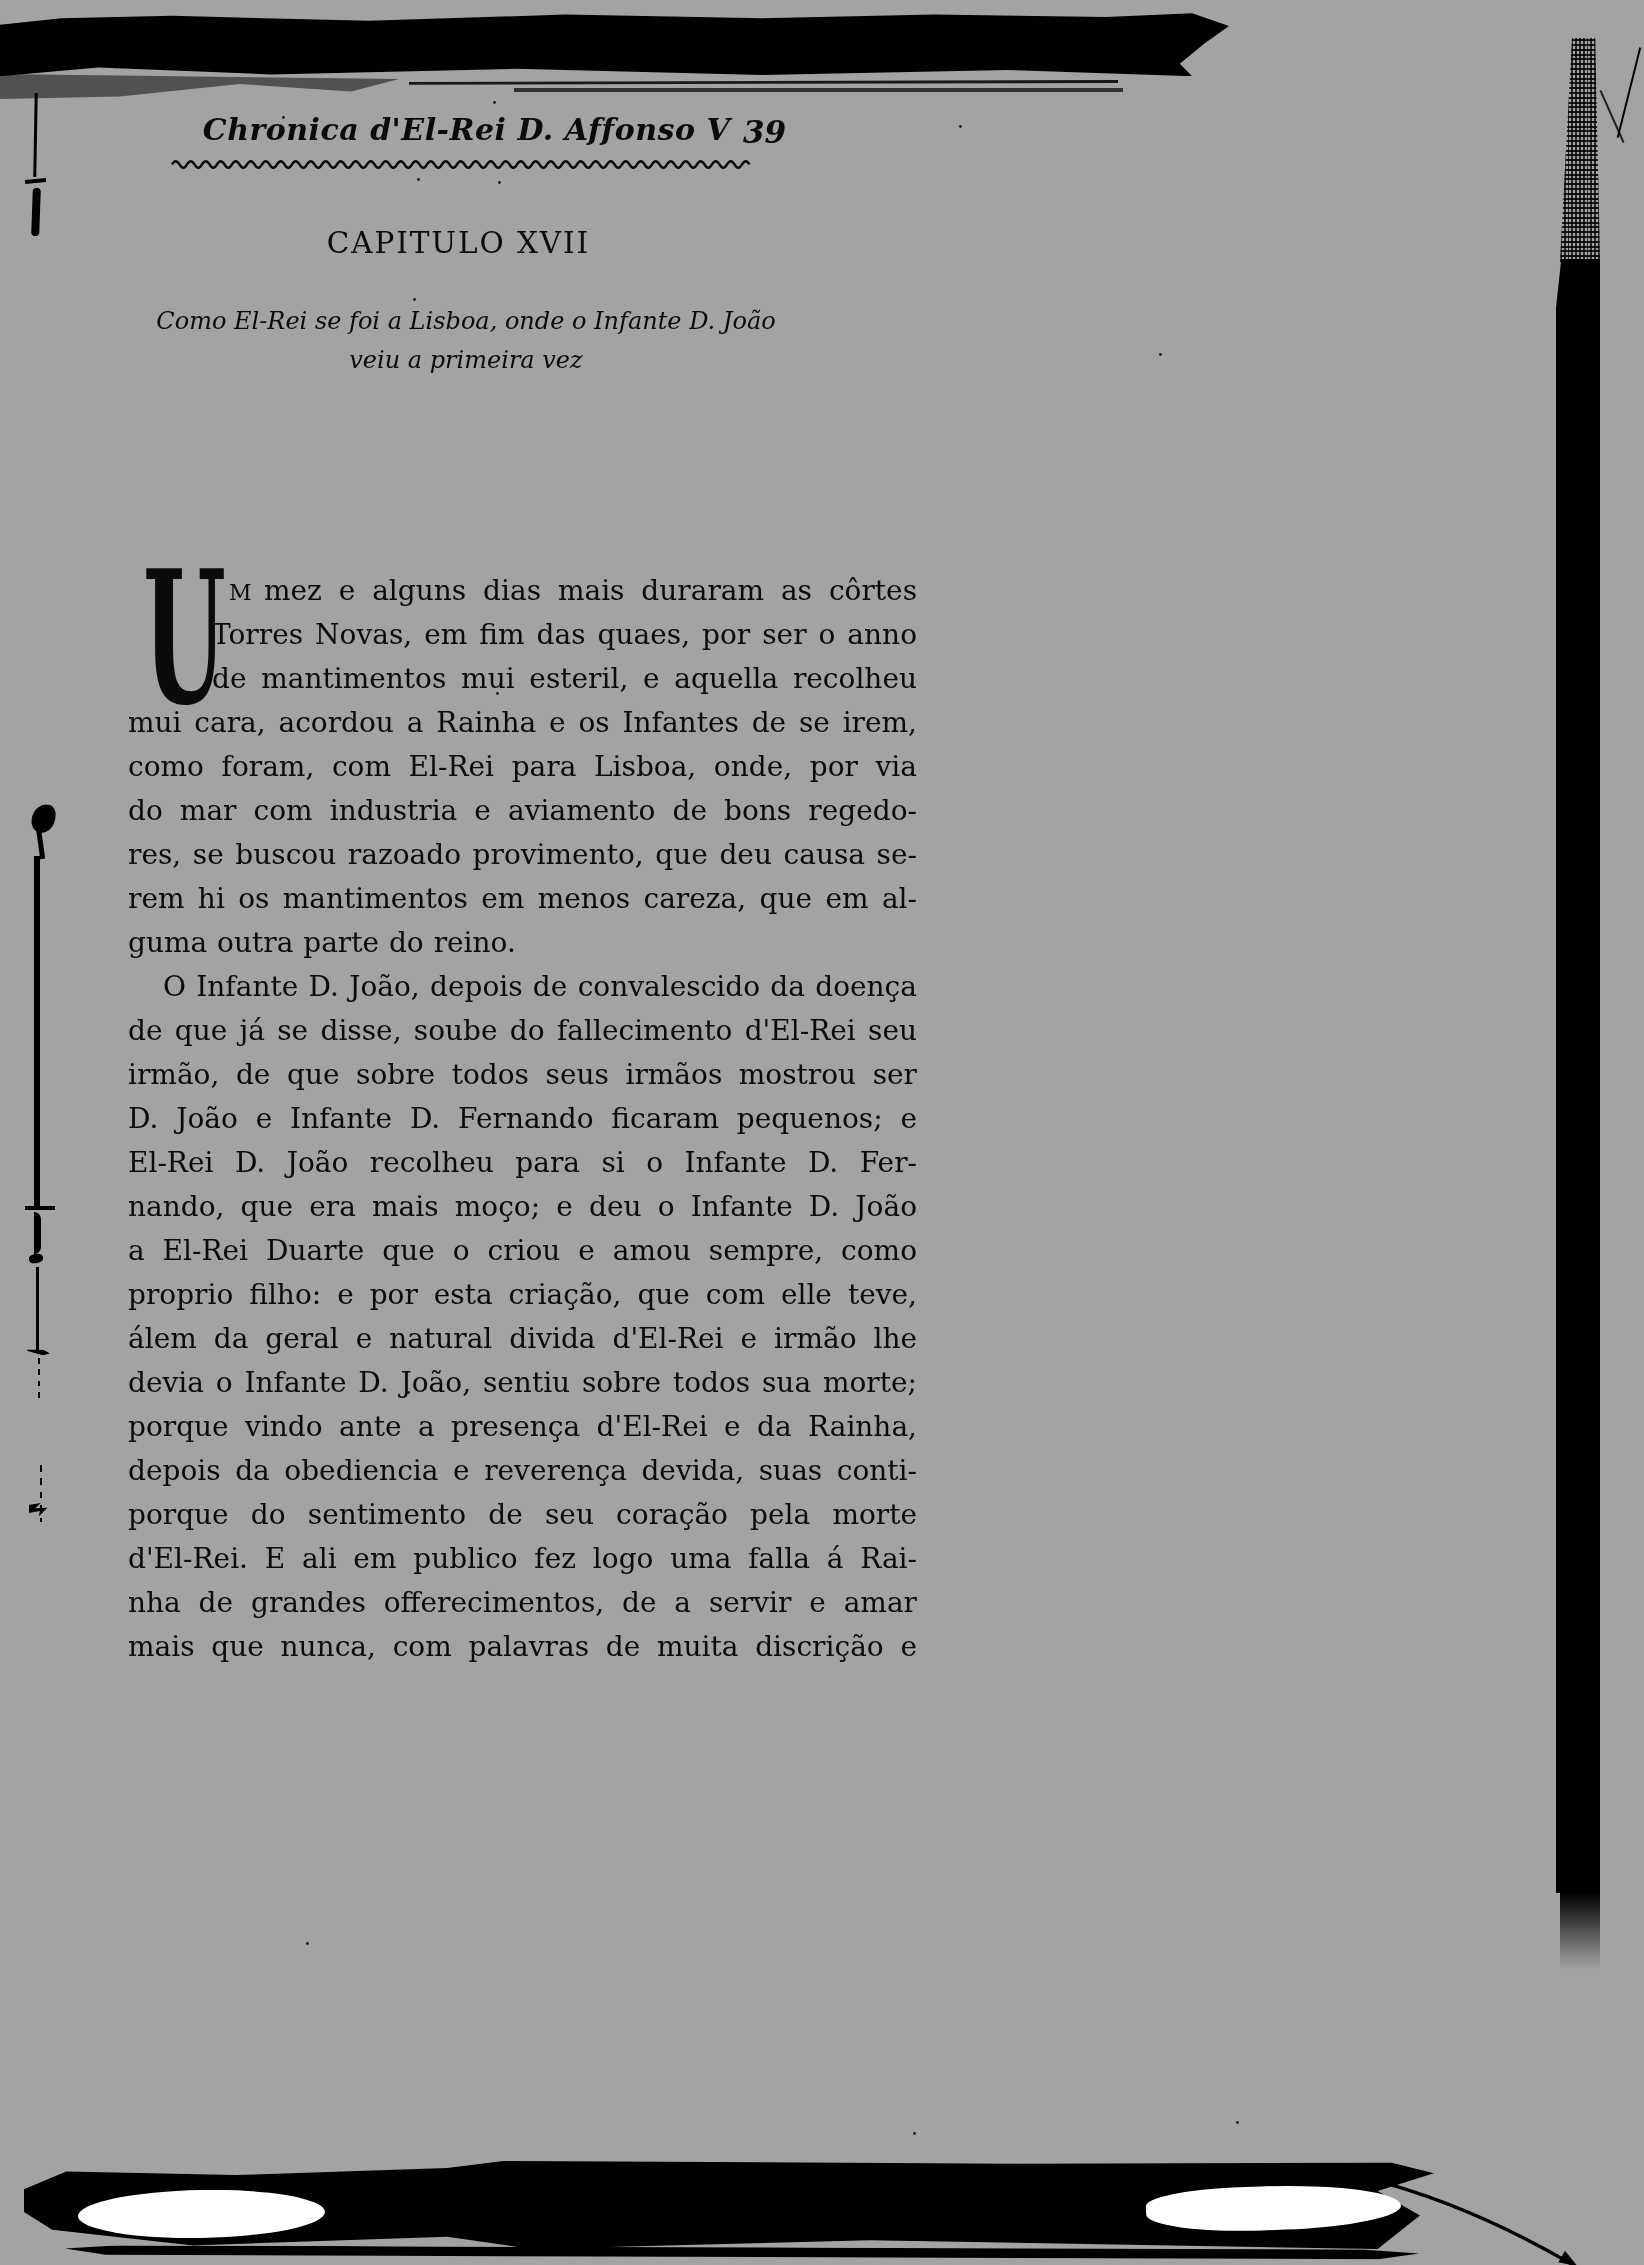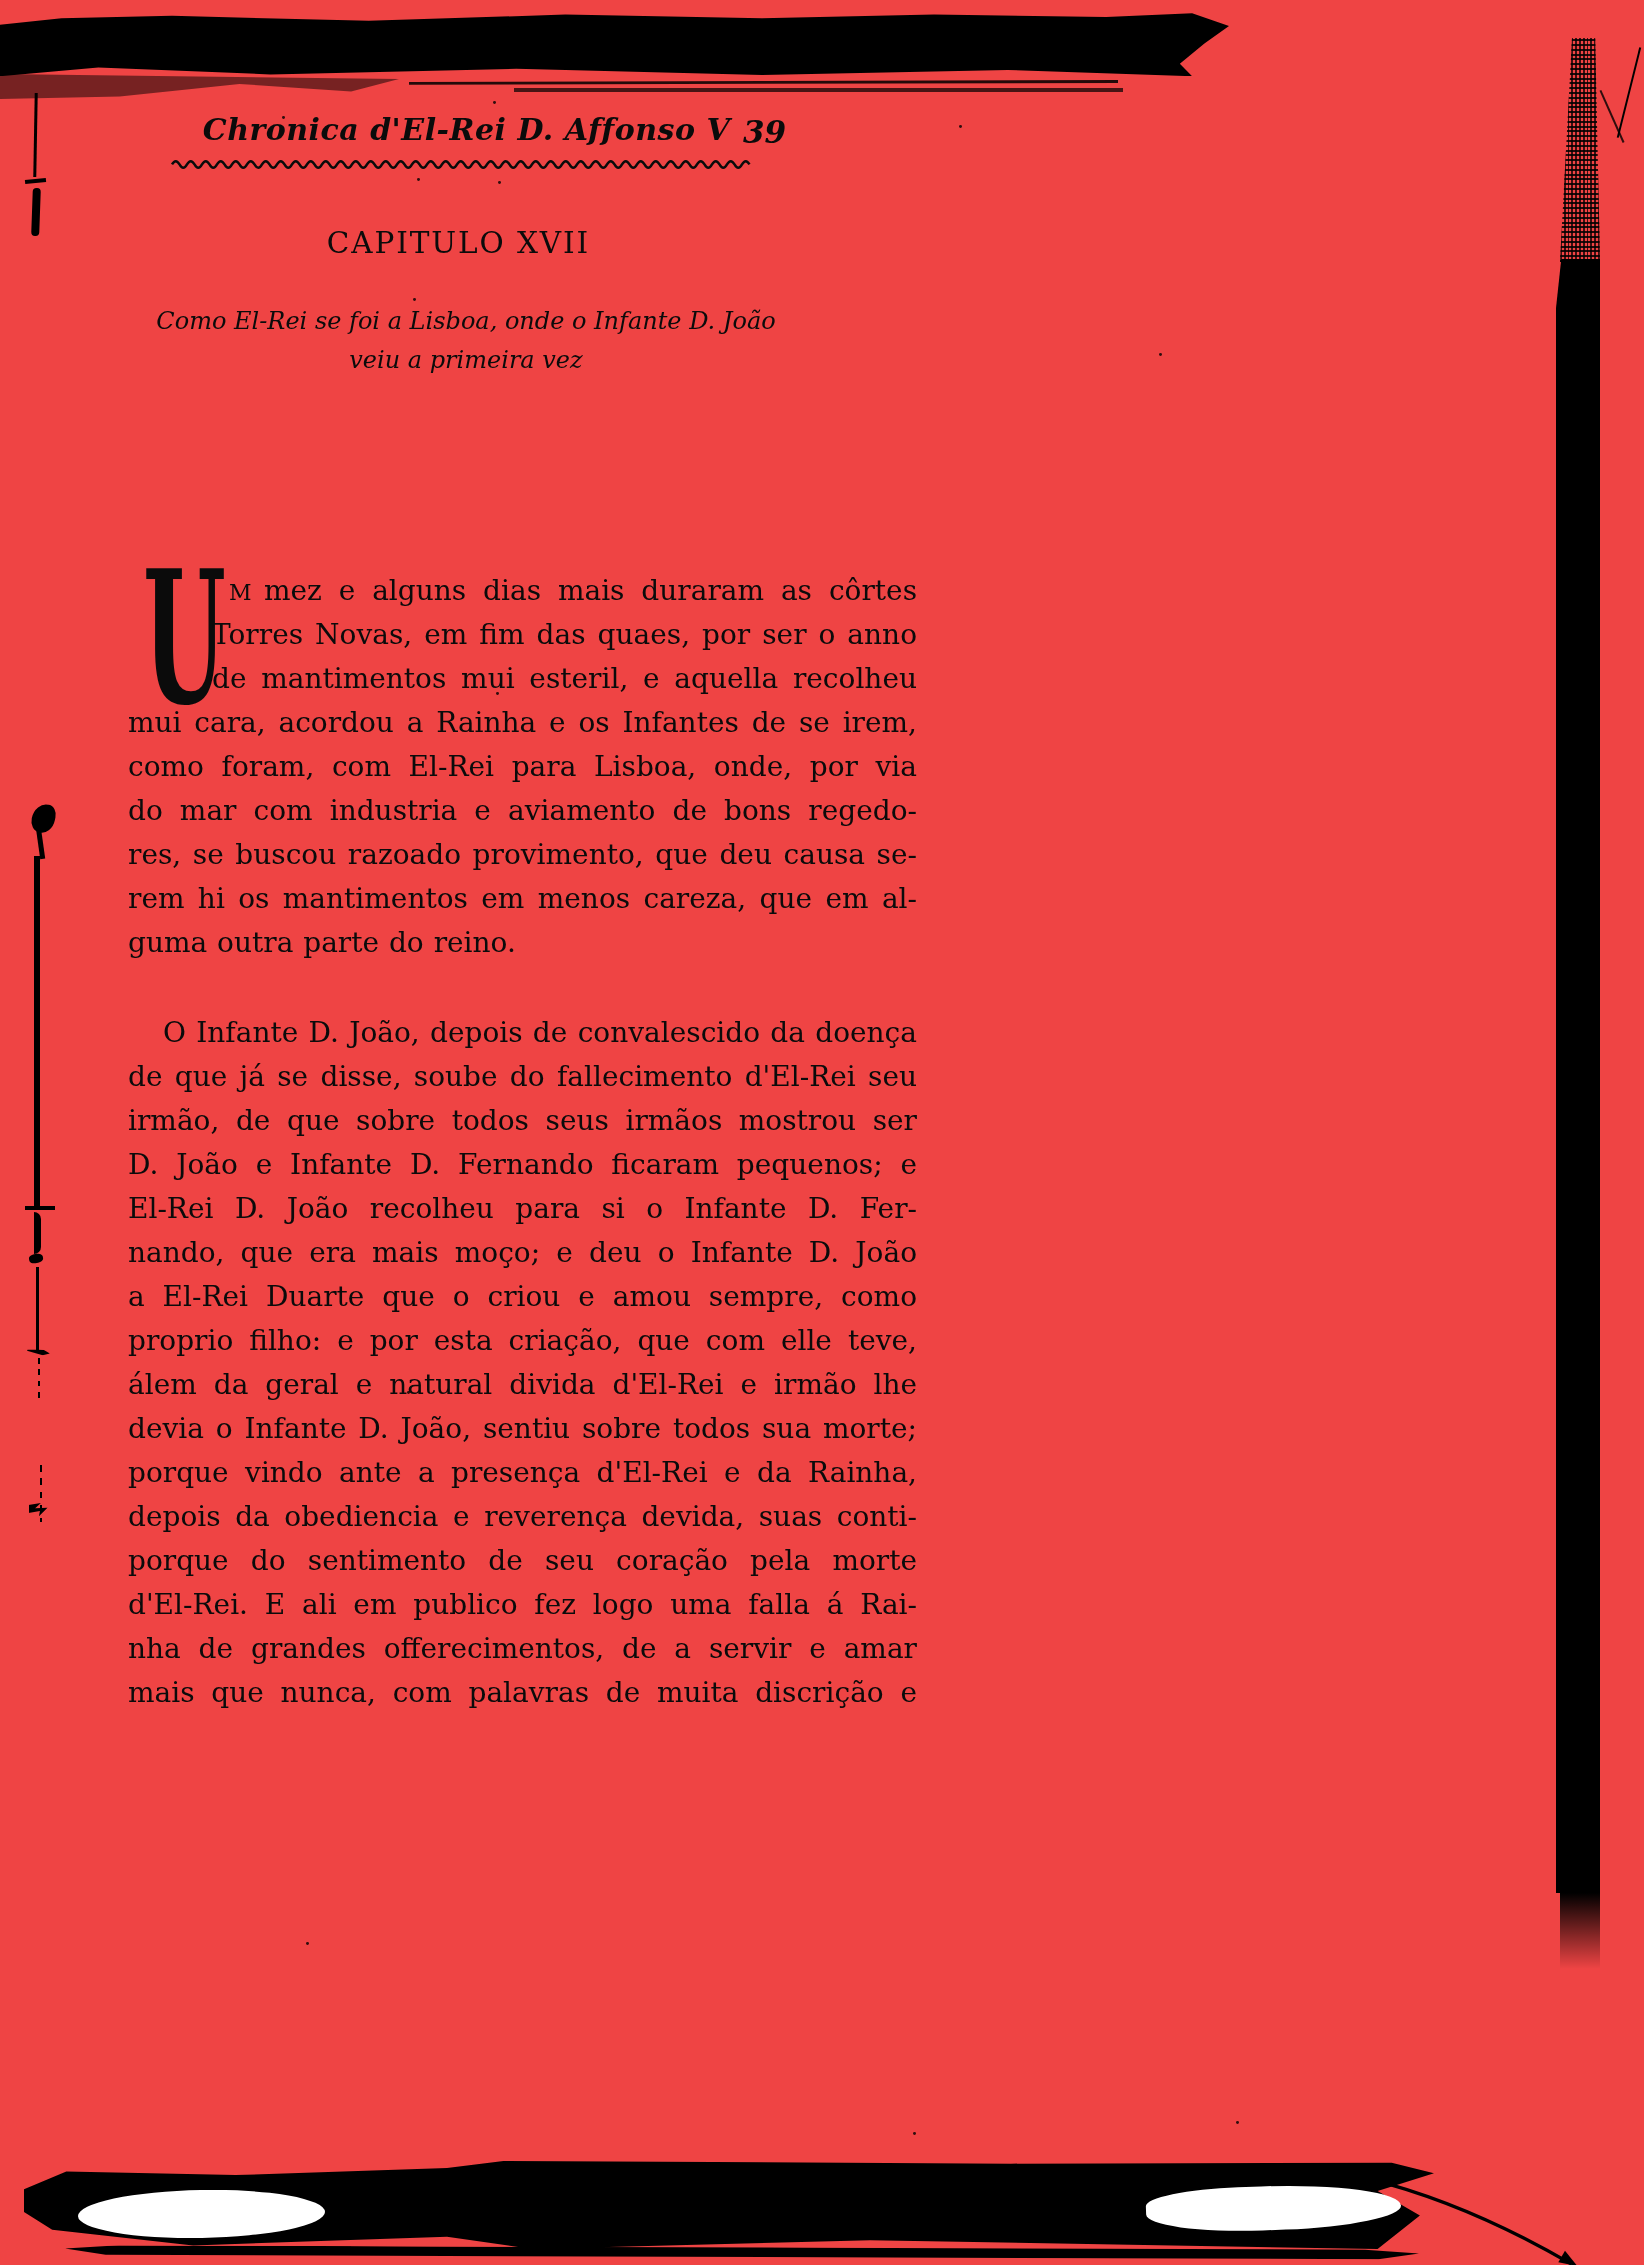--- a/index.html
+++ b/index.html
@@ -1,19 +1,19 @@
 <!DOCTYPE html>
 <html style="font-size:15px"><head>
 <meta charset="utf-8">
 <style>
   html,body{margin:0;padding:0;background:#777;}
   .page{
     position:relative;
     width:1644px;height:2266px;
-    background:#ef4444;
+    background:#a3a3a3;
     overflow:hidden;
     font-family:"DejaVu Serif","Liberation Serif",serif;
     color:#0b0b0b;
   }
   
   .runhead{
     position:absolute;left:124px;top:112px;width:685px;
     text-align:center;
     font-style:italic;font-weight:600;font-size:30px;letter-spacing:0.5px;
     white-space:nowrap;
@@ -37,21 +37,21 @@
     position:absolute;left:128px;top:569px;width:789px;
     font-size:28px;line-height:44px;
     word-spacing:1px;
   }
   .line{text-align:justify;height:44px;overflow:hidden;}
   .line::after{content:"";display:inline-block;width:100%;height:0;}
   .lastline{text-align:left;}
   .lastline::after{width:0;}
   .dc1{padding-left:101px;}
   .dc23{padding-left:84px;}
-  .indent{text-indent:35px;margin-top:46px;}
+  .indent{text-indent:35px;}
   .smallcap{font-size:22px;margin-right:11.4px;letter-spacing:1px;}
   .dropcap{
     position:absolute;left:143px;top:567px;
     font-size:183px;line-height:.78;font-weight:bold;
     display:inline-block;transform:scaleX(.52);transform-origin:left top;
   }
   
   .art{position:absolute;background:#000;}
   .topbar{
     left:0;top:13.3px;width:1229px;height:63px;

